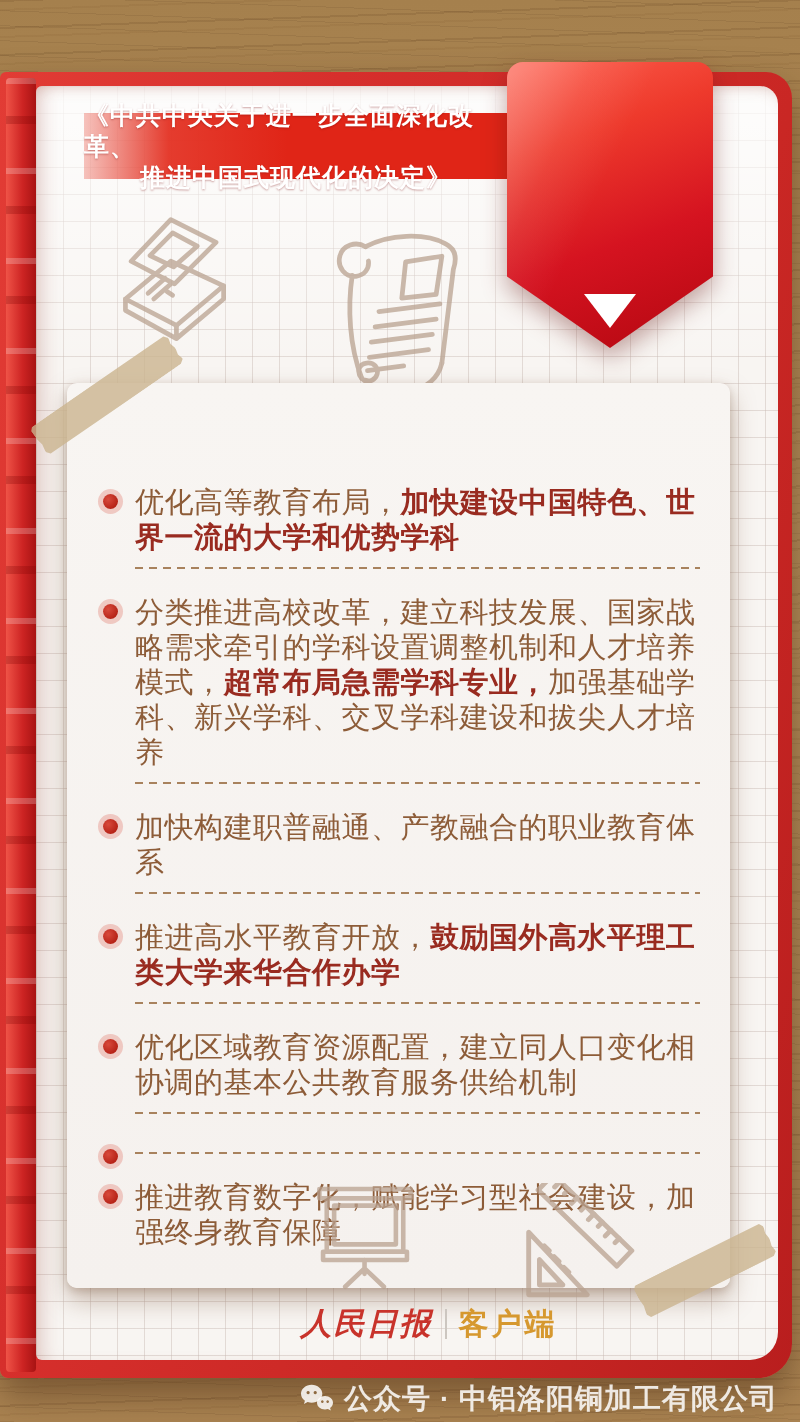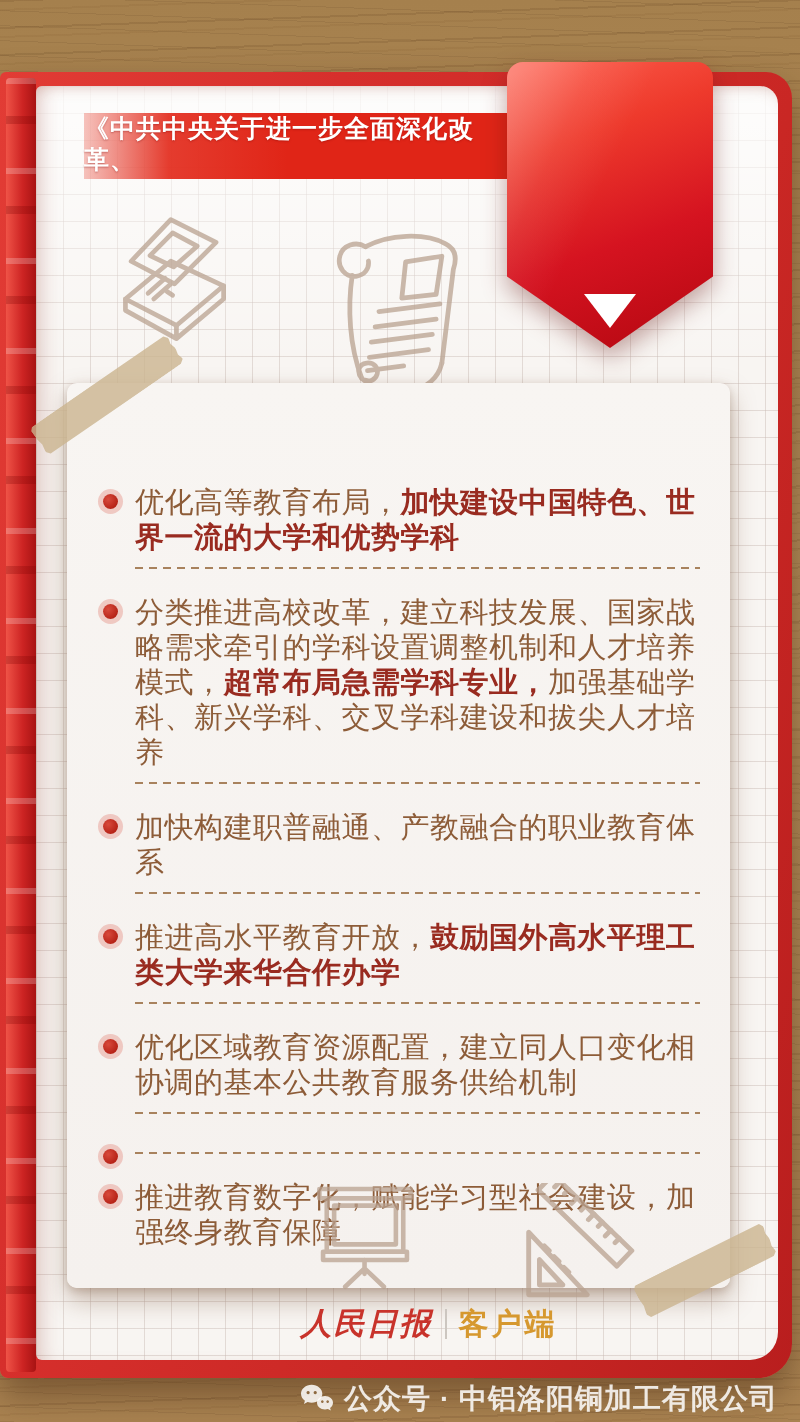--- a/index.html
+++ b/index.html
@@ -28,21 +28,21 @@
     background-color:#f8f5f2;
     background-image:
       linear-gradient(180deg, rgba(255,255,255,0.8), rgba(255,255,255,0) 22%),
       linear-gradient(rgba(203,188,182,0.48) 1px, transparent 1px),
       linear-gradient(90deg, rgba(203,188,182,0.48) 1px, transparent 1px);
     background-size:100% 100%, 27px 27px, 27px 27px;
     box-shadow:inset 16px 0 20px -12px rgba(150,60,50,0.28), inset 0 12px 16px -12px rgba(160,80,60,0.3);}
   
   .banner{position:absolute;left:84px;top:113px;width:424px;height:66px;z-index:3;
     background:linear-gradient(90deg, rgba(238,124,112,0.45) 0%, rgba(226,39,24,0.9) 20%, var(--accent-red,#e02517) 48%);
-    display:flex;flex-direction:column;align-items:center;
+    display:flex;flex-direction:column;justify-content:center;align-items:center;
     color:#fff;font-family:"Liberation Sans","DejaVu Sans",sans-serif;font-weight:700;
     font-size:25px;line-height:31px;letter-spacing:1px;text-shadow:0 1px 2px rgba(120,0,0,0.35);}
   
   .ribbon-wrap{position:absolute;left:507px;top:62px;width:206px;height:286px;z-index:7;
     filter:drop-shadow(0 10px 12px rgba(100,18,12,0.38));}
   .ribbon{position:absolute;inset:0;border-radius:16px;
     clip-path:polygon(0 0,100% 0,100% 75%,50% 100%,0 75%);
     background:linear-gradient(160deg,#fb5a49 4%,#ee3a2c 28%,#d51320 62%,#bb0a14 92%);}
   .ribbon-gloss{position:absolute;inset:0;border-radius:16px;
     clip-path:polygon(0 0,100% 0,100% 75%,50% 100%,0 75%);
@@ -113,20 +113,21 @@
       <path d="M46,28 C70,15 108,13 130,25 C140,30 142,40 138,52 L126,150"></path>
       <path d="M32,58 C27,92 29,132 42,166"></path>
       <path d="M88,44 L126,38 L120,78 L84,82 Z"></path>
       <path d="M60,96 L124,88 M56,112 L120,104 M52,128 L116,120 M50,144 L112,136 M48,158 L86,153"></path>
       <path d="M126,150 C122,166 110,176 94,178 C74,181 52,176 42,166 C36,159 39,151 47,150 C55,149 60,155 58,162 C56,168 50,170 46,168"></path>
     </svg>
   </div>
 
   <div class="banner">
     <div>《中共中央关于进一步全面深化改革、</div>
+    <div>推进中国式现代化的决定》</div>
   </div>
 
   <div class="ribbon-wrap">
     <div class="ribbon"></div>
     <div class="ribbon-gloss"></div>
     <div class="ribbon-arrow"></div>
   </div>
 
   <div class="card">
     <ul class="item-list" id="item-list">

